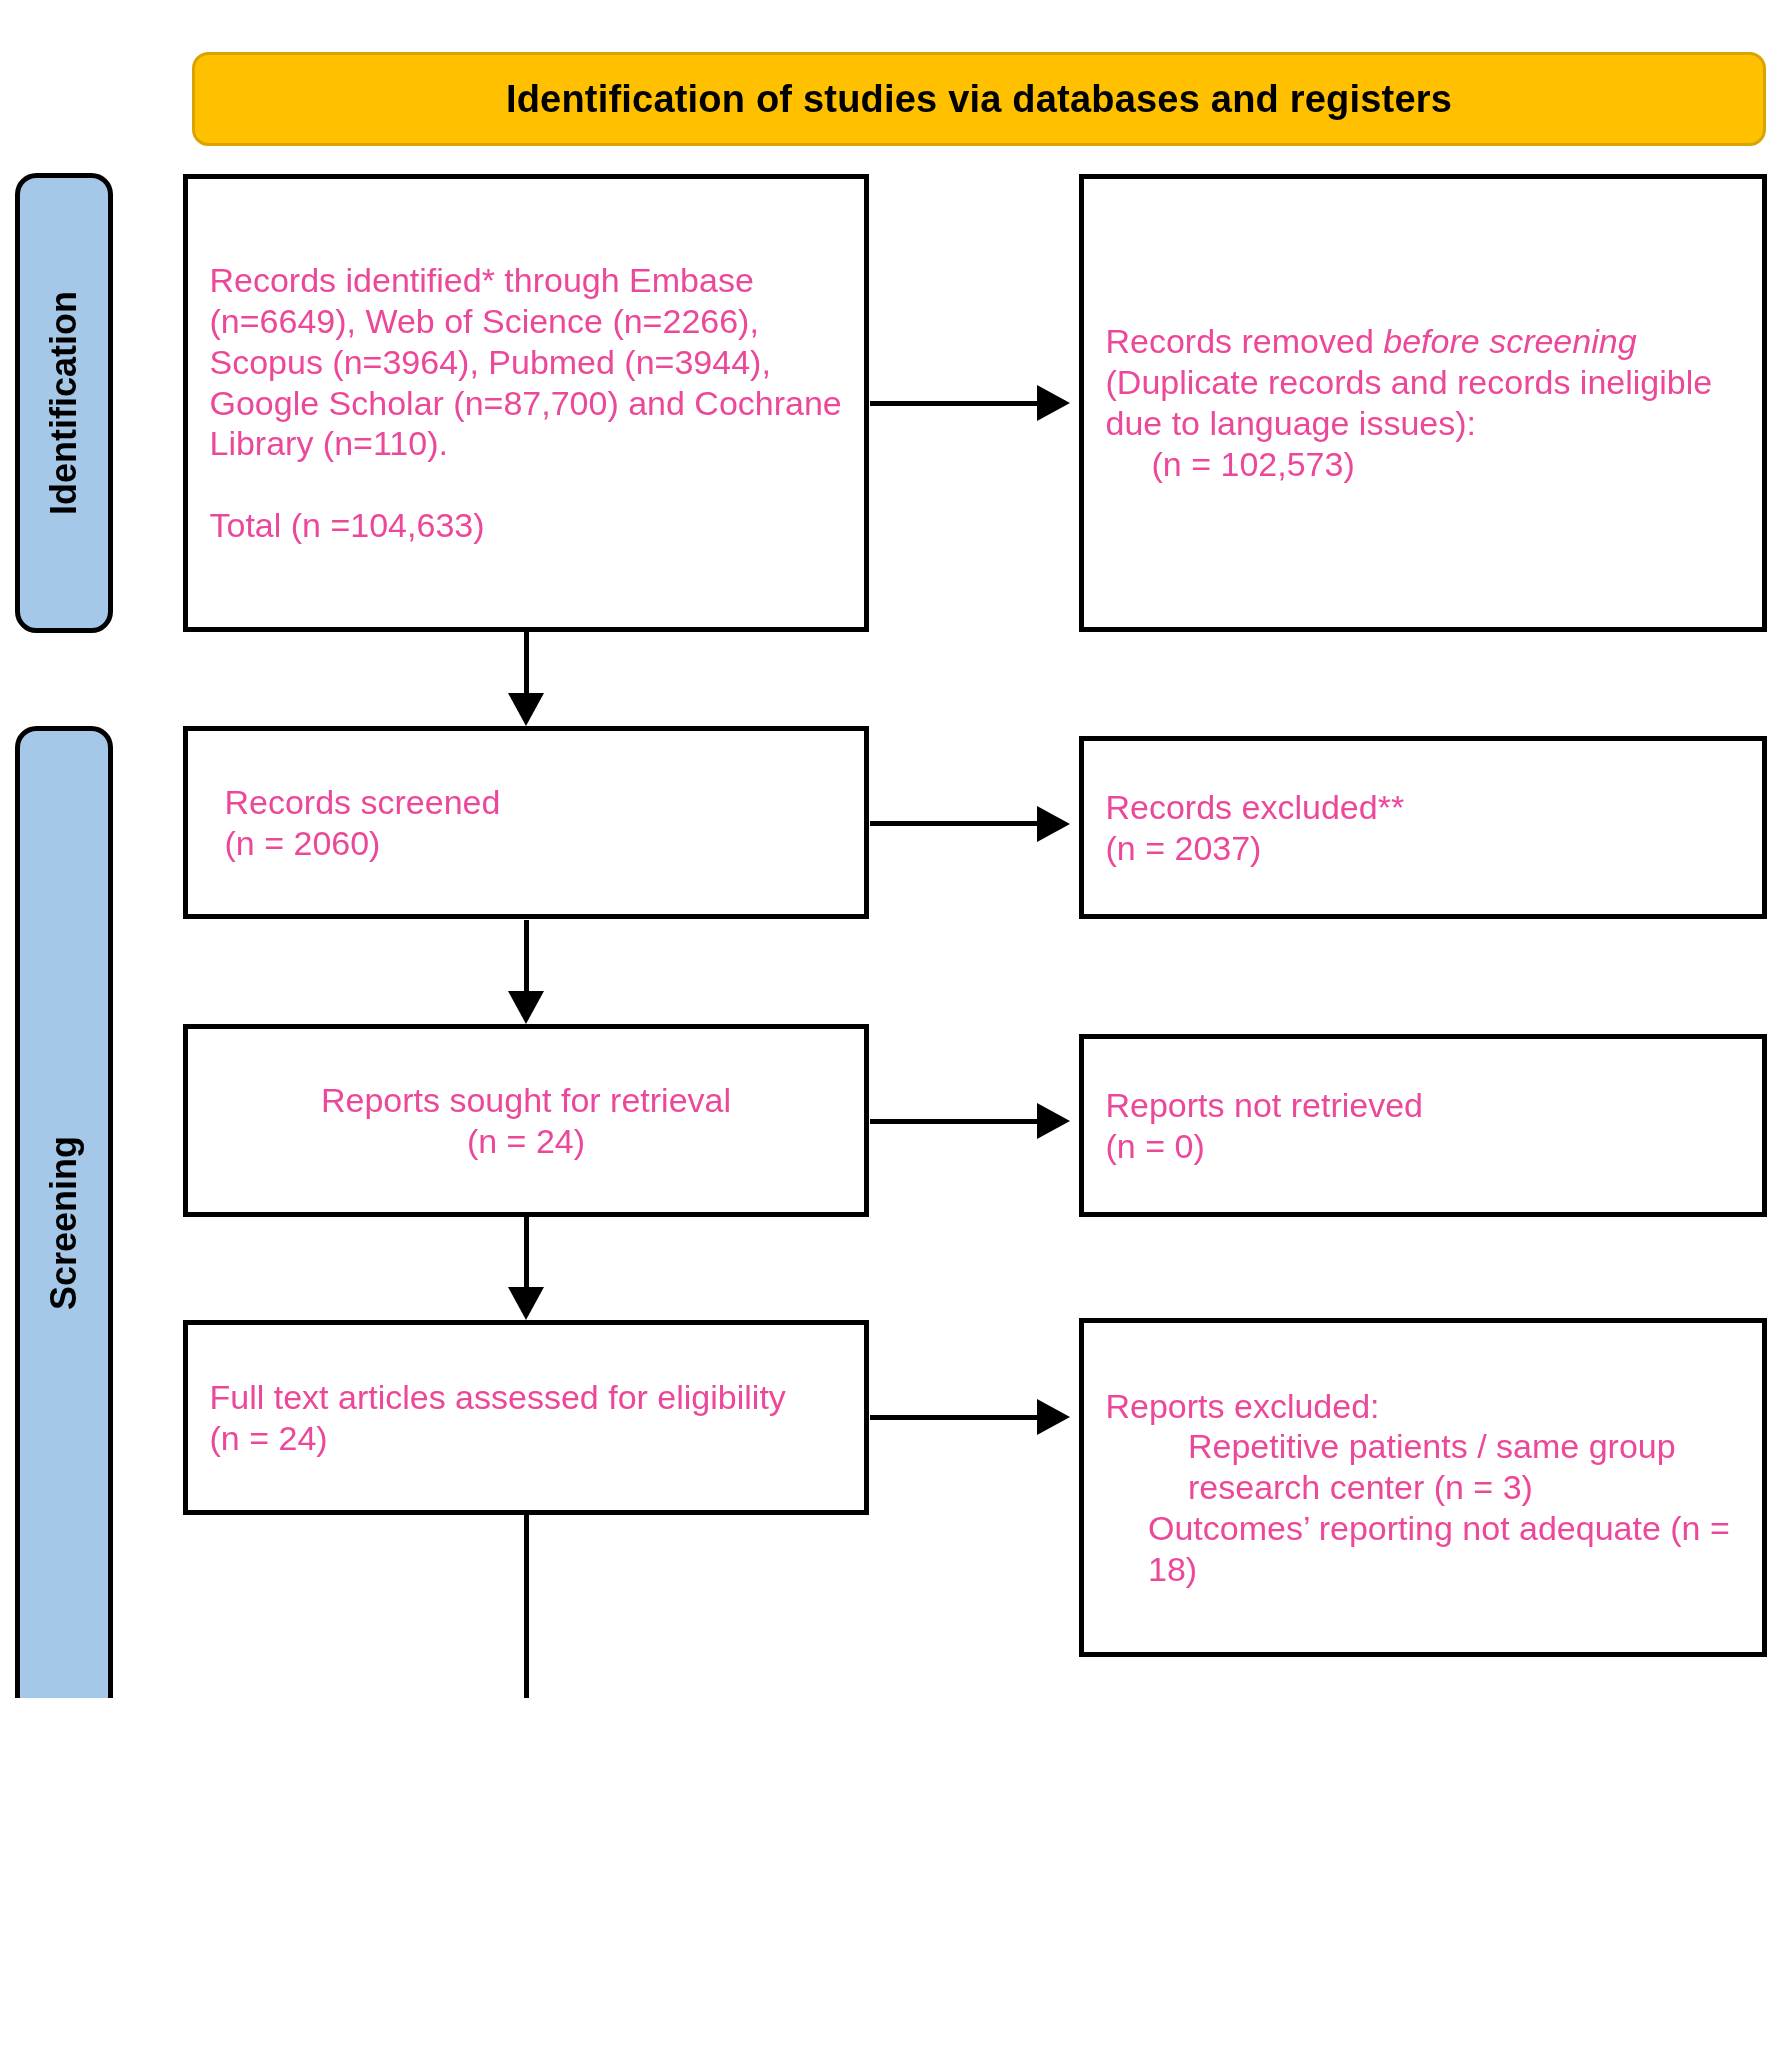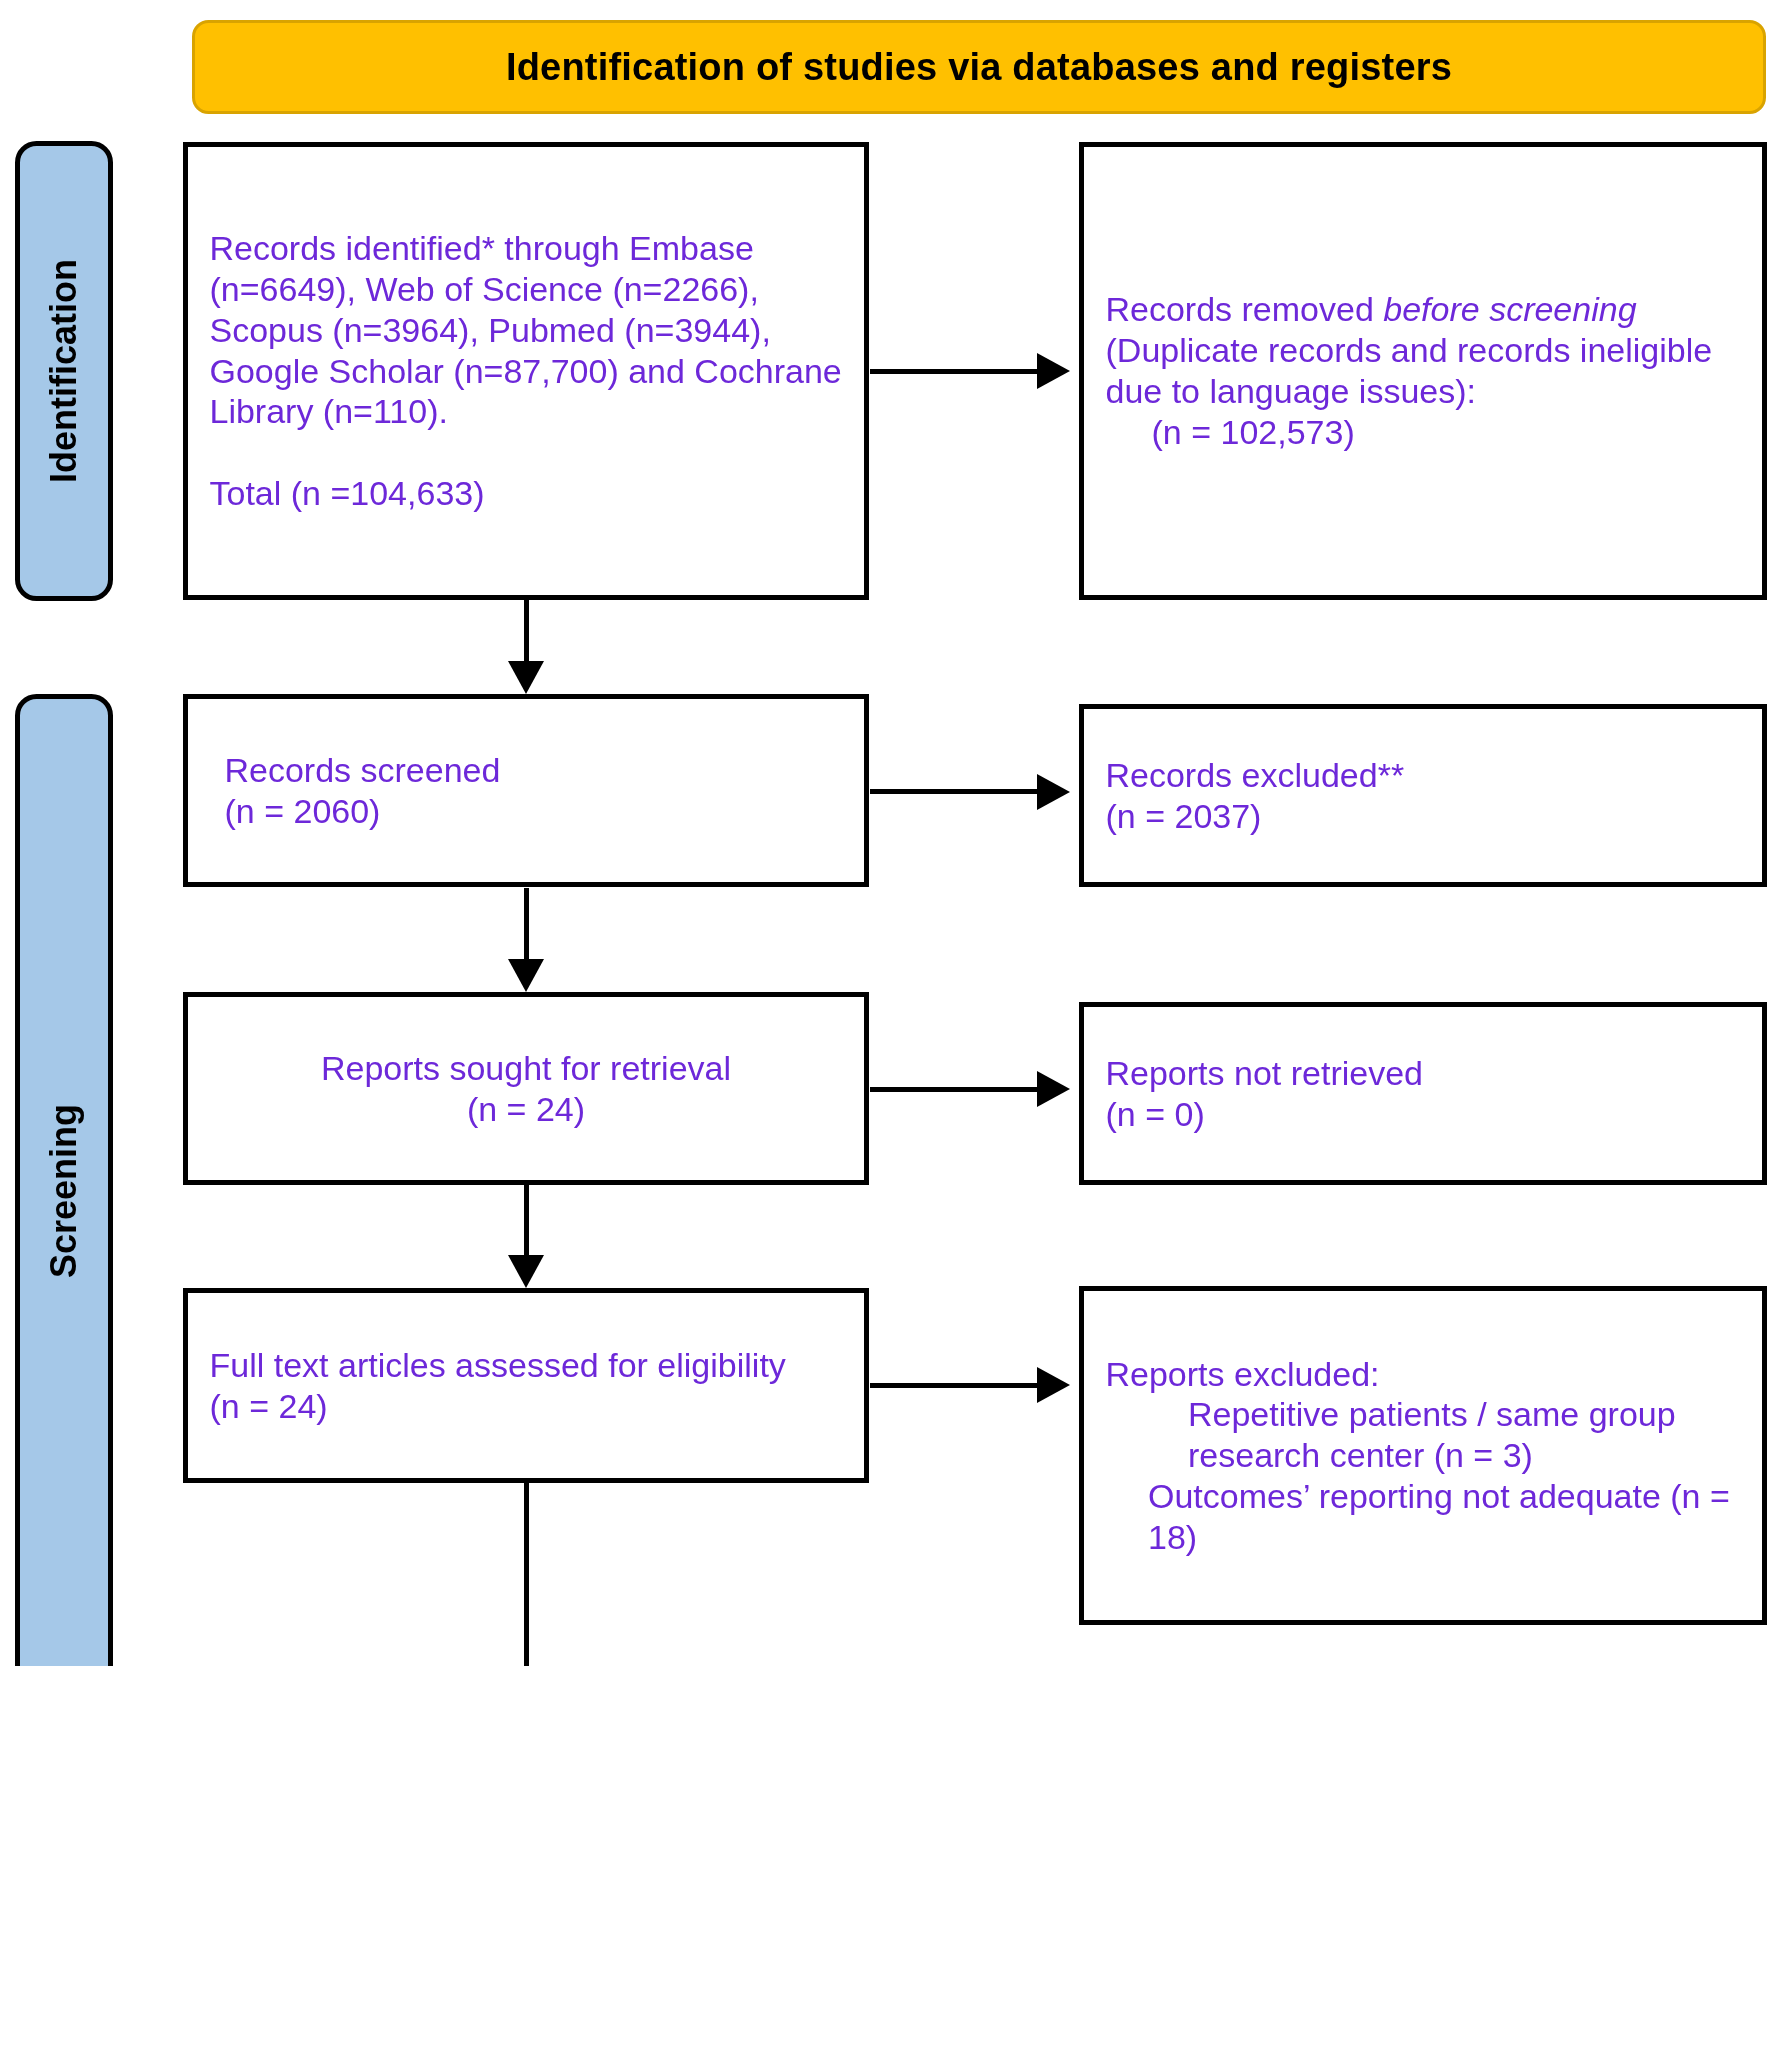--- a/index.html
+++ b/index.html
@@ -9,20 +9,21 @@
   }
   body {
     font-family: "Liberation Sans", sans-serif;
   }
   #stage {
     position: relative;
     width: 1785px;
     height: 1666px;
     background: #ffffff;
     overflow: hidden;
+    margin-top: 32px;
   }
 
   
   .banner {
     position: absolute;
     left: 192px;
     top: 20px;
     width: 1574px;
     height: 94px;
     background: #ffc000;
@@ -70,21 +71,21 @@
     background: #ffffff;
     border: 5.8px solid #000000;
     box-sizing: border-box;
     display: flex;
     flex-direction: column;
     justify-content: center;
   }
   .box-text {
     font-size: 34px;
     line-height: 1.20;
-    color: #6d28d9;
+    color: #ec4899;
     padding: 0 21.5px;
     white-space: pre-line;
   }
 
   #box-identified    { left: 183px;  top: 142px;  width: 686px;  height: 458px; }
   #box-removed       { left: 1079px; top: 142px;  width: 688px;  height: 458px; }
   #box-screened      { left: 183px;  top: 694px;  width: 686px;  height: 193px; padding-left: 15px; }
   #box-excluded      { left: 1079px; top: 704px;  width: 688px;  height: 183px; }
   #box-sought        { left: 183px;  top: 992px; width: 686px;  height: 193px; text-align: center; }
   #box-notretrieved  { left: 1079px; top: 1002px; width: 688px;  height: 183px; }

